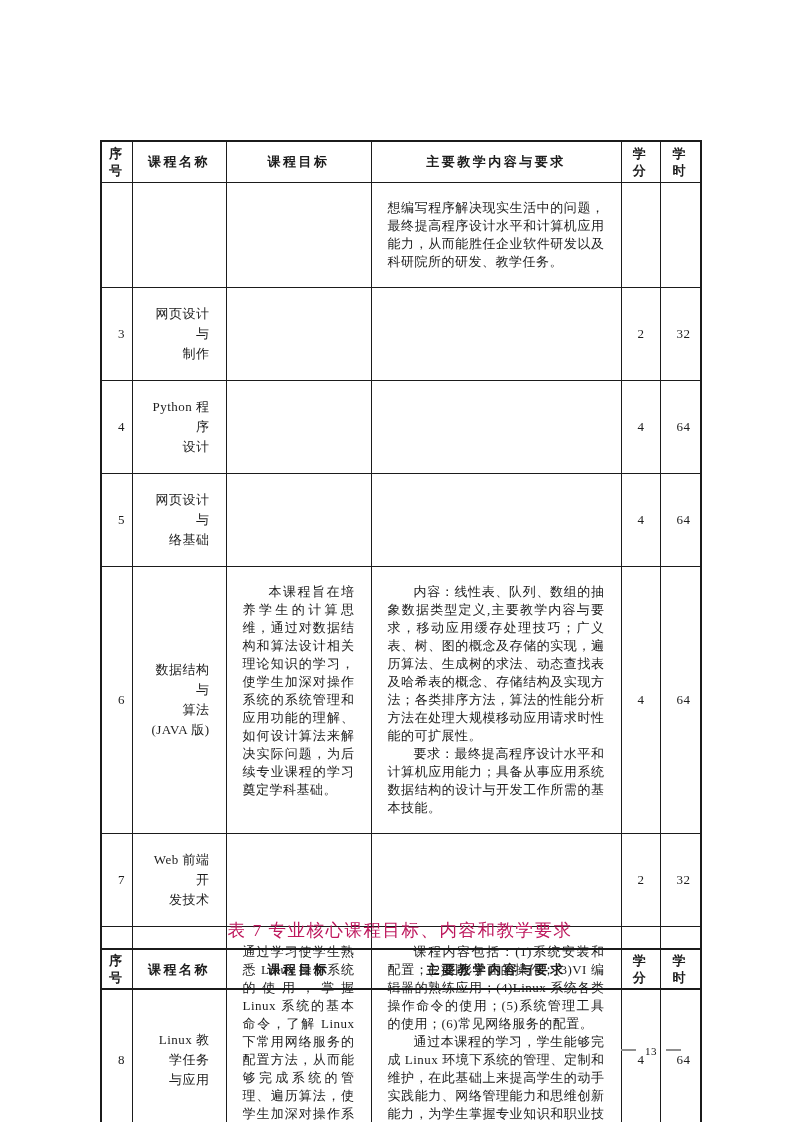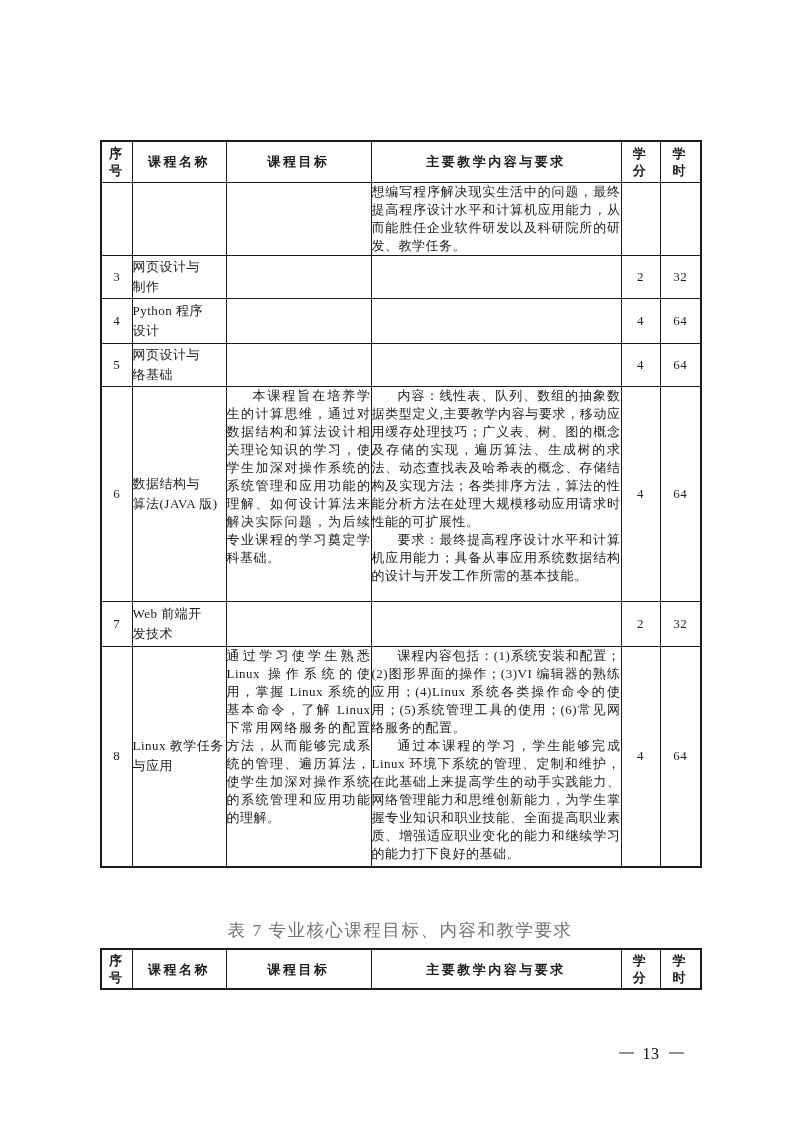--- a/index.html
+++ b/index.html
@@ -18,64 +18,64 @@
     width: 600px;
     border-collapse: collapse;
     table-layout: fixed;
     border: 2px solid #1b1b1b;
   }
   #table6 { top: 140px; }
   #table7 { top: 948px; }
 
   .course-table th, .course-table td {
     border: 1px solid #1b1b1b;
-    padding: 0;
+    padding: 16px;
     font-size: 13px;
     overflow: hidden;
   }
   .course-table th {
     font-weight: bold;
     text-align: center;
     vertical-align: middle;
     letter-spacing: 2.5px;
     line-height: 17px;
     padding: 2px 0;
   }
   .prewrap { white-space: pre-line; }
   .cell-center { text-align: center; vertical-align: middle; letter-spacing: 0.5px; }
-  .cell-name { text-align: left; vertical-align: middle; line-height: 20px; letter-spacing: 0.5px; padding: 1px 2px; }
+  .cell-name { text-align: right; vertical-align: middle; line-height: 20px; letter-spacing: 0.5px; padding: 1px 2px; }
   .cell-text {
     text-align: justify;
     vertical-align: top;
     padding: 3px 7px 0 7px;
     line-height: 18px;
     letter-spacing: 0.5px;
   }
   .cell-text p { margin: 0; }
   .indent { text-indent: 2em; }
   .subtotal-label { text-align: center; vertical-align: middle; letter-spacing: 1px; }
 
   .caption {
     position: absolute;
     top: 918px;
     left: 100px;
     width: 600px;
     text-align: center;
     font-size: 17.5px;
     letter-spacing: 1.5px;
-    color: #737373;
+    color: #be185d;
   }
 
   .footer {
     position: absolute;
     top: 1044px;
     left: 596px;
     width: 110px;
     text-align: center;
-    font-size: 16px;
+    font-size: 11px;
     color: #111;
   }
   .footer .dash {
     display: inline-block;
     width: 15px;
     height: 2px;
     background: #8f8f8f;
     vertical-align: middle;
     margin: 0 9px 2px 9px;
   }

